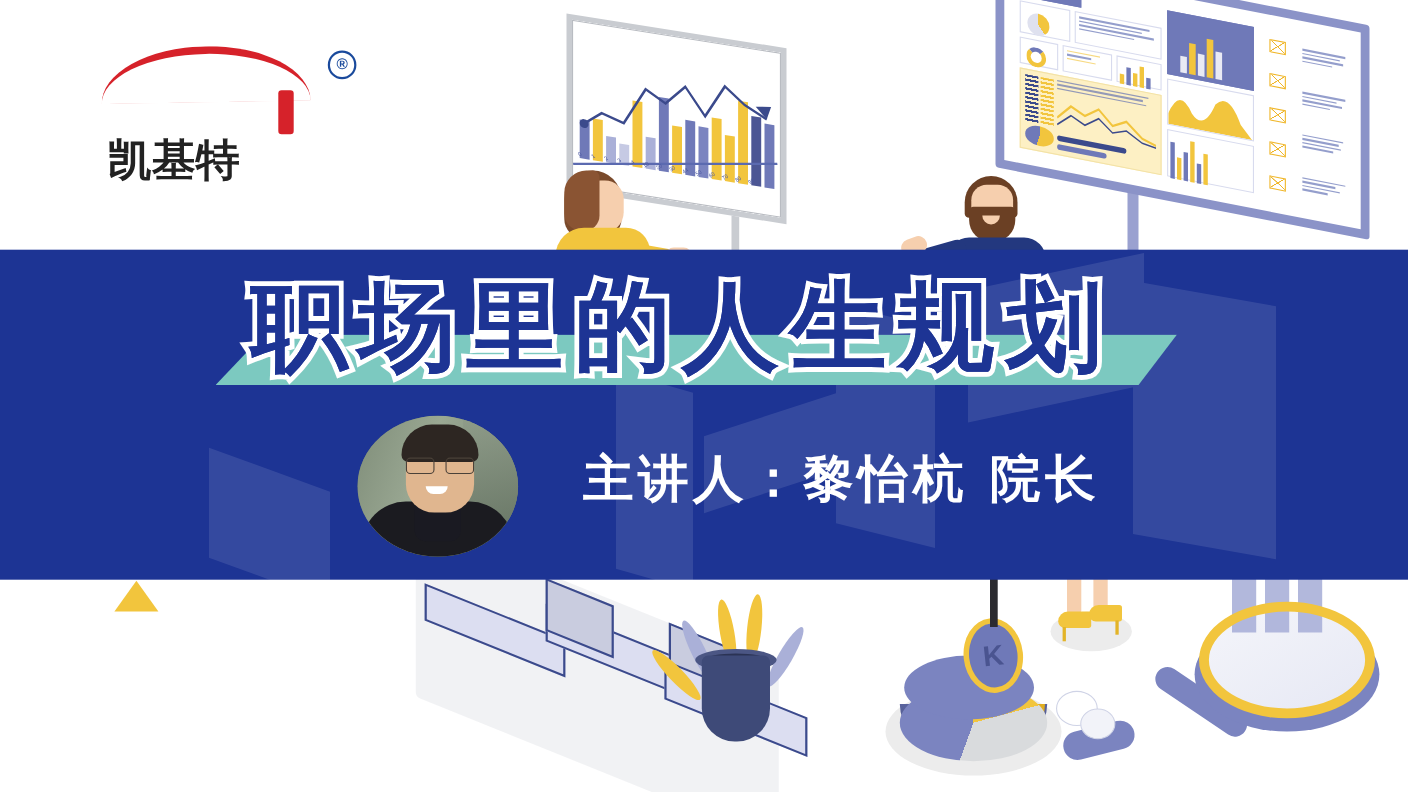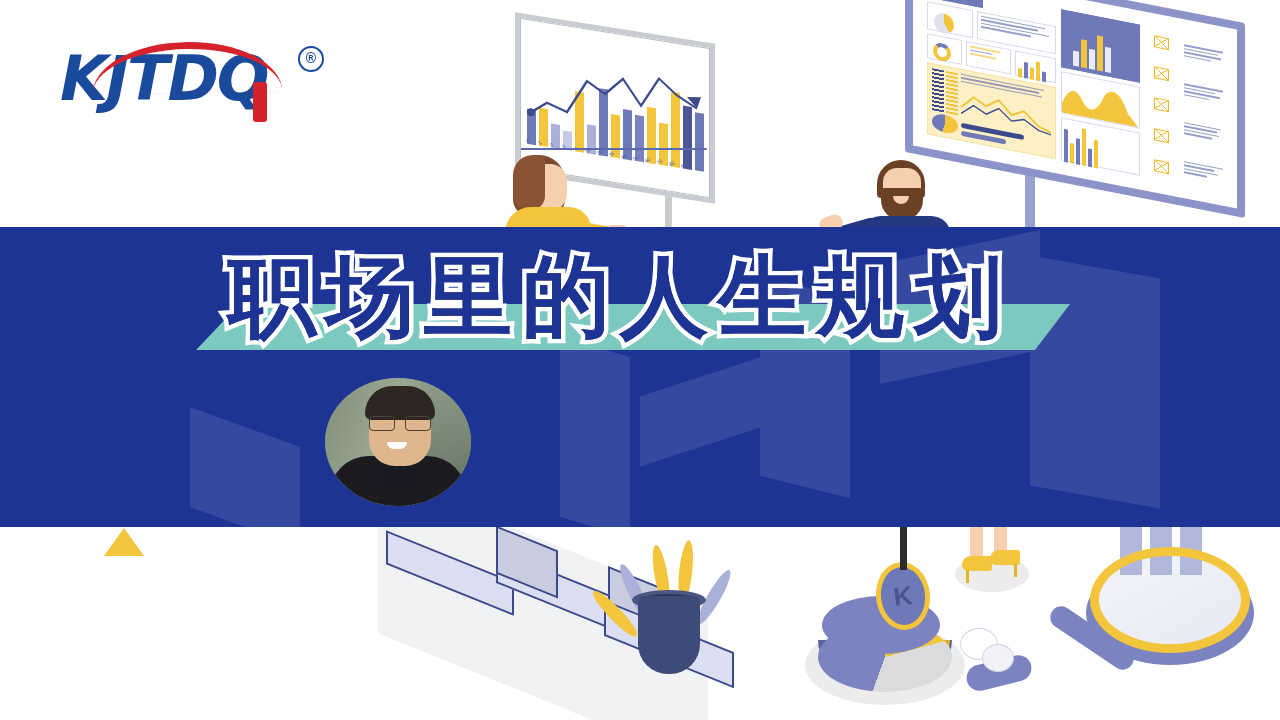--- a/index.html
+++ b/index.html
@@ -454,22 +454,23 @@
     <div class="p-bg"></div>
     <div class="p-glass"></div>
     <div class="p-jacket"></div>
     <div class="p-neck"></div>
     <div class="p-head"></div>
     <div class="p-hair"></div>
     <div class="p-glasses"></div>
     <div class="p-mouth"></div>
   </div>
 
+  <div class="speaker">主讲人：黎怡杭 院长</div>
 
   <div class="logo">
-    <div class="logo-text">KJTDQ</div>
     <div class="logo-swoosh"></div>
     <div class="logo-dot"></div>
     <div class="logo-r">®</div>
+    <div class="logo-cn">凯基特</div>
   </div>
 
 
 </div>
 
 </body></html>

